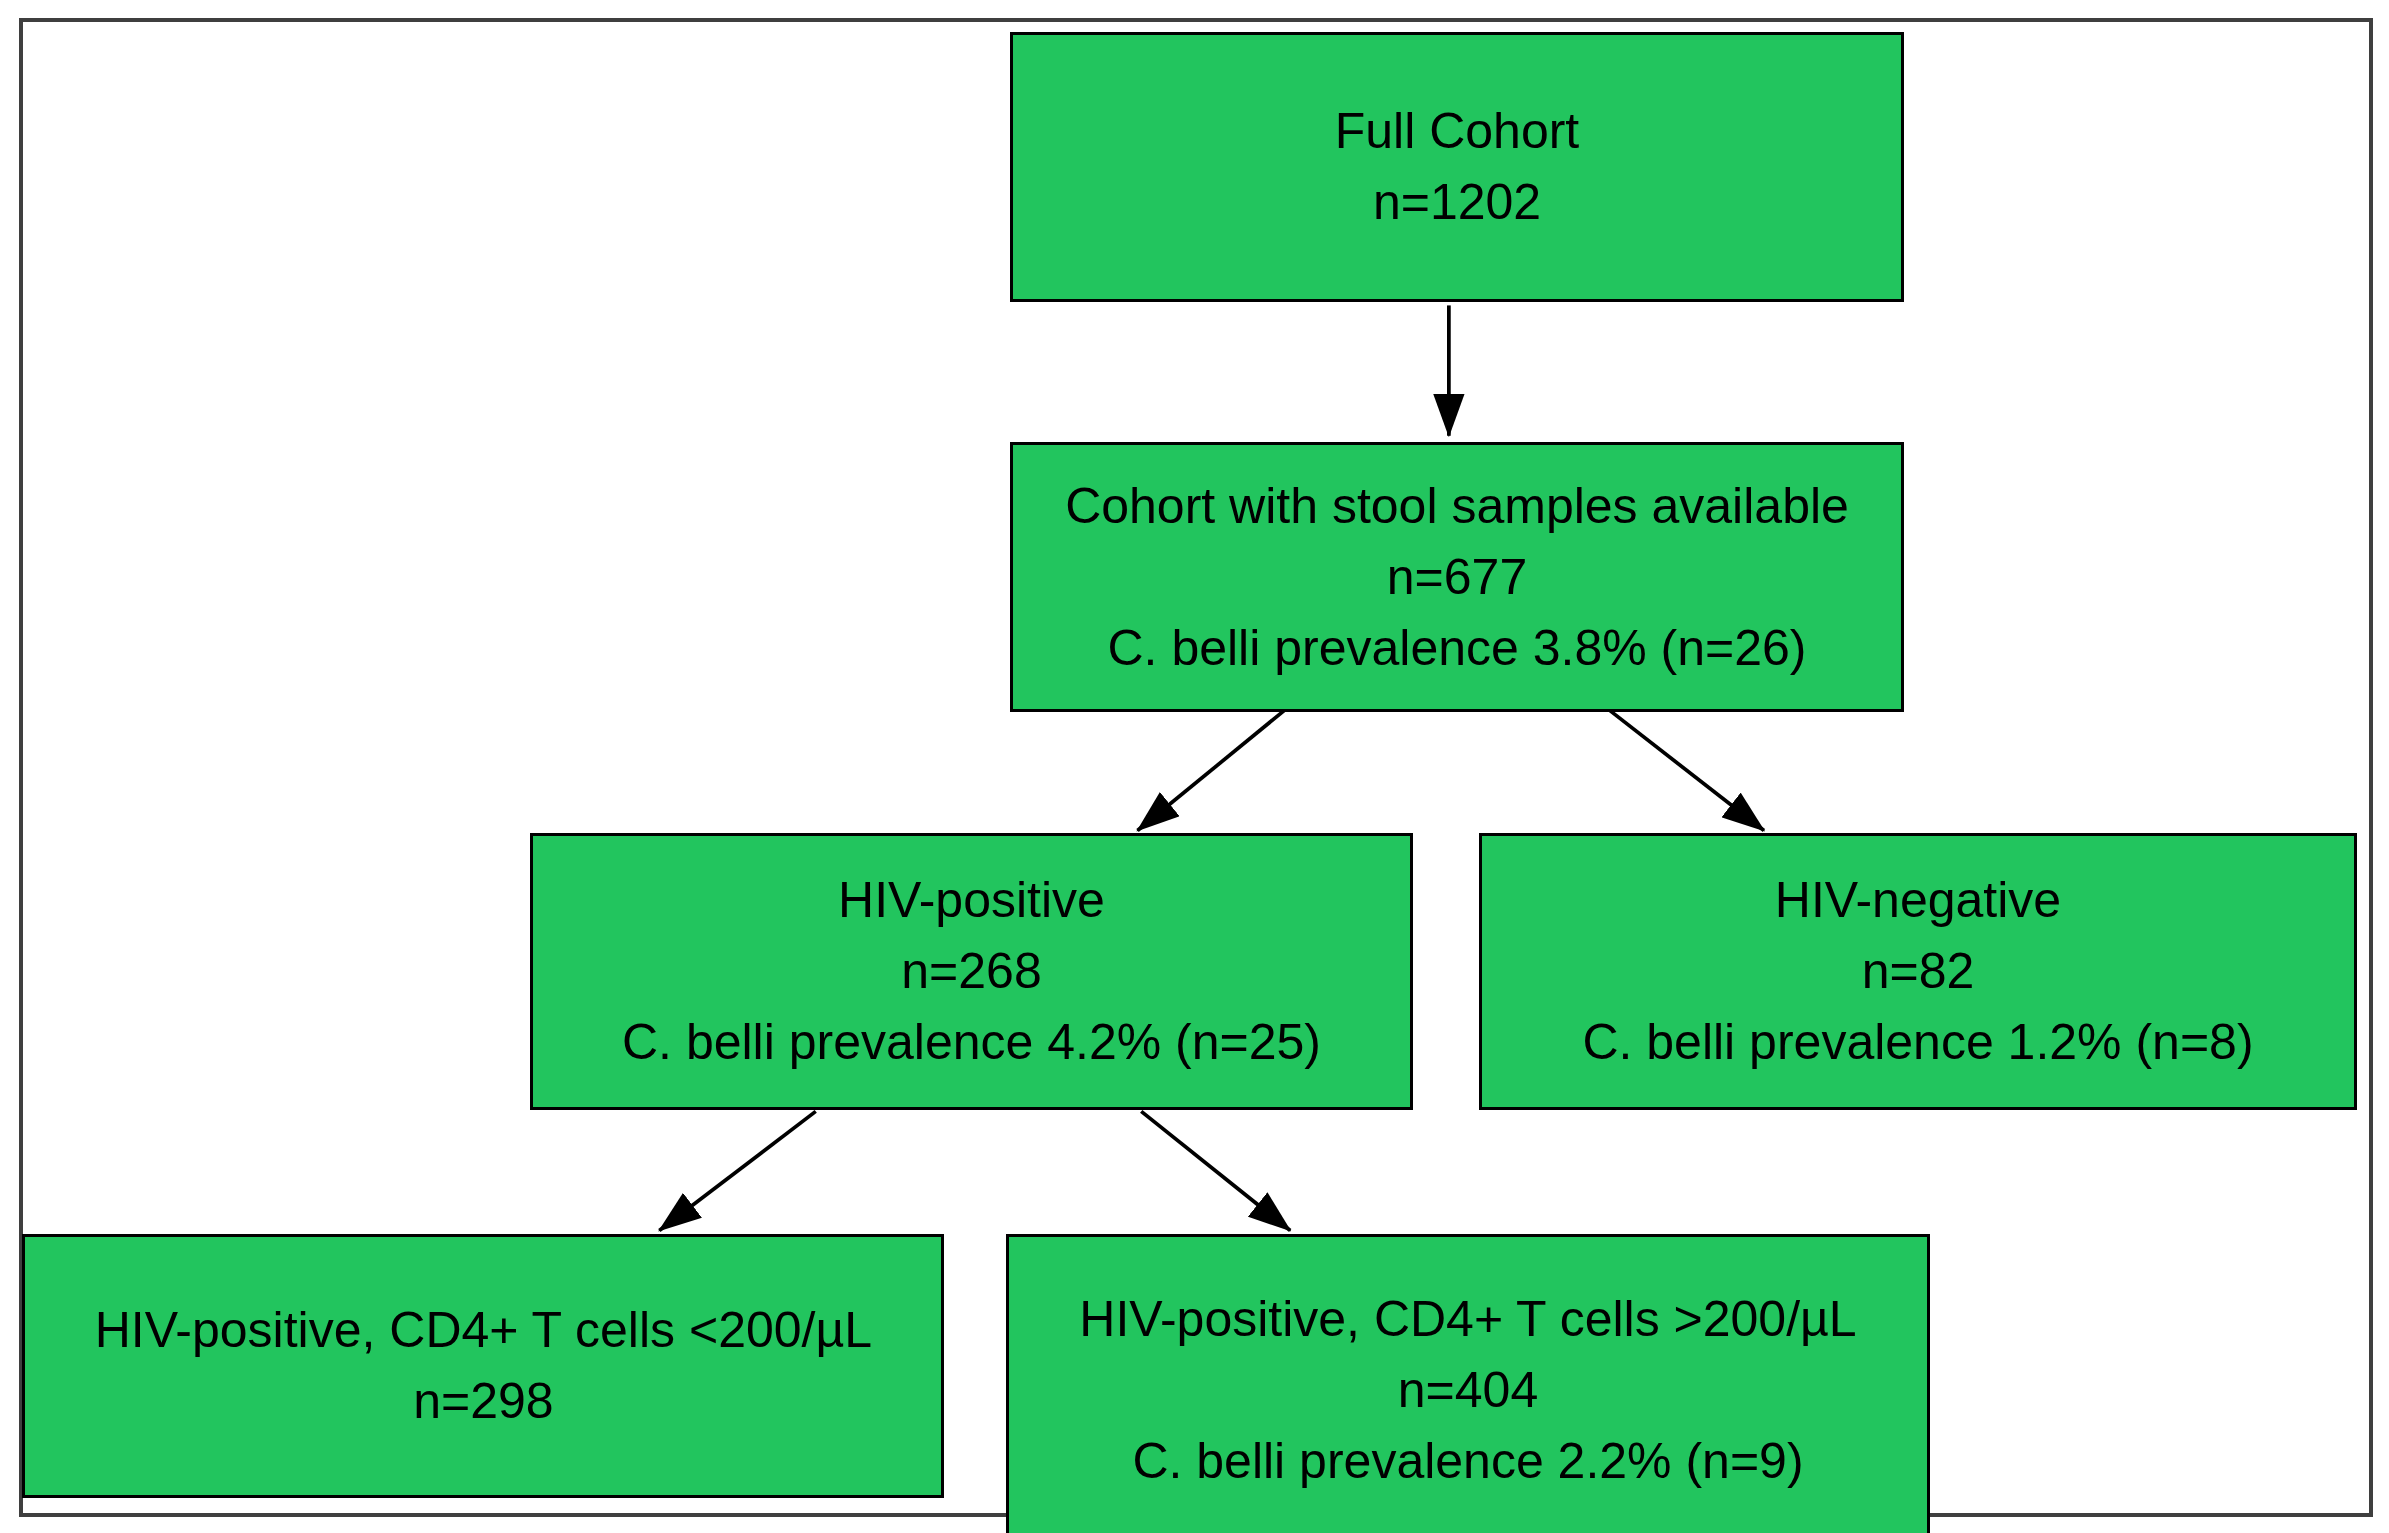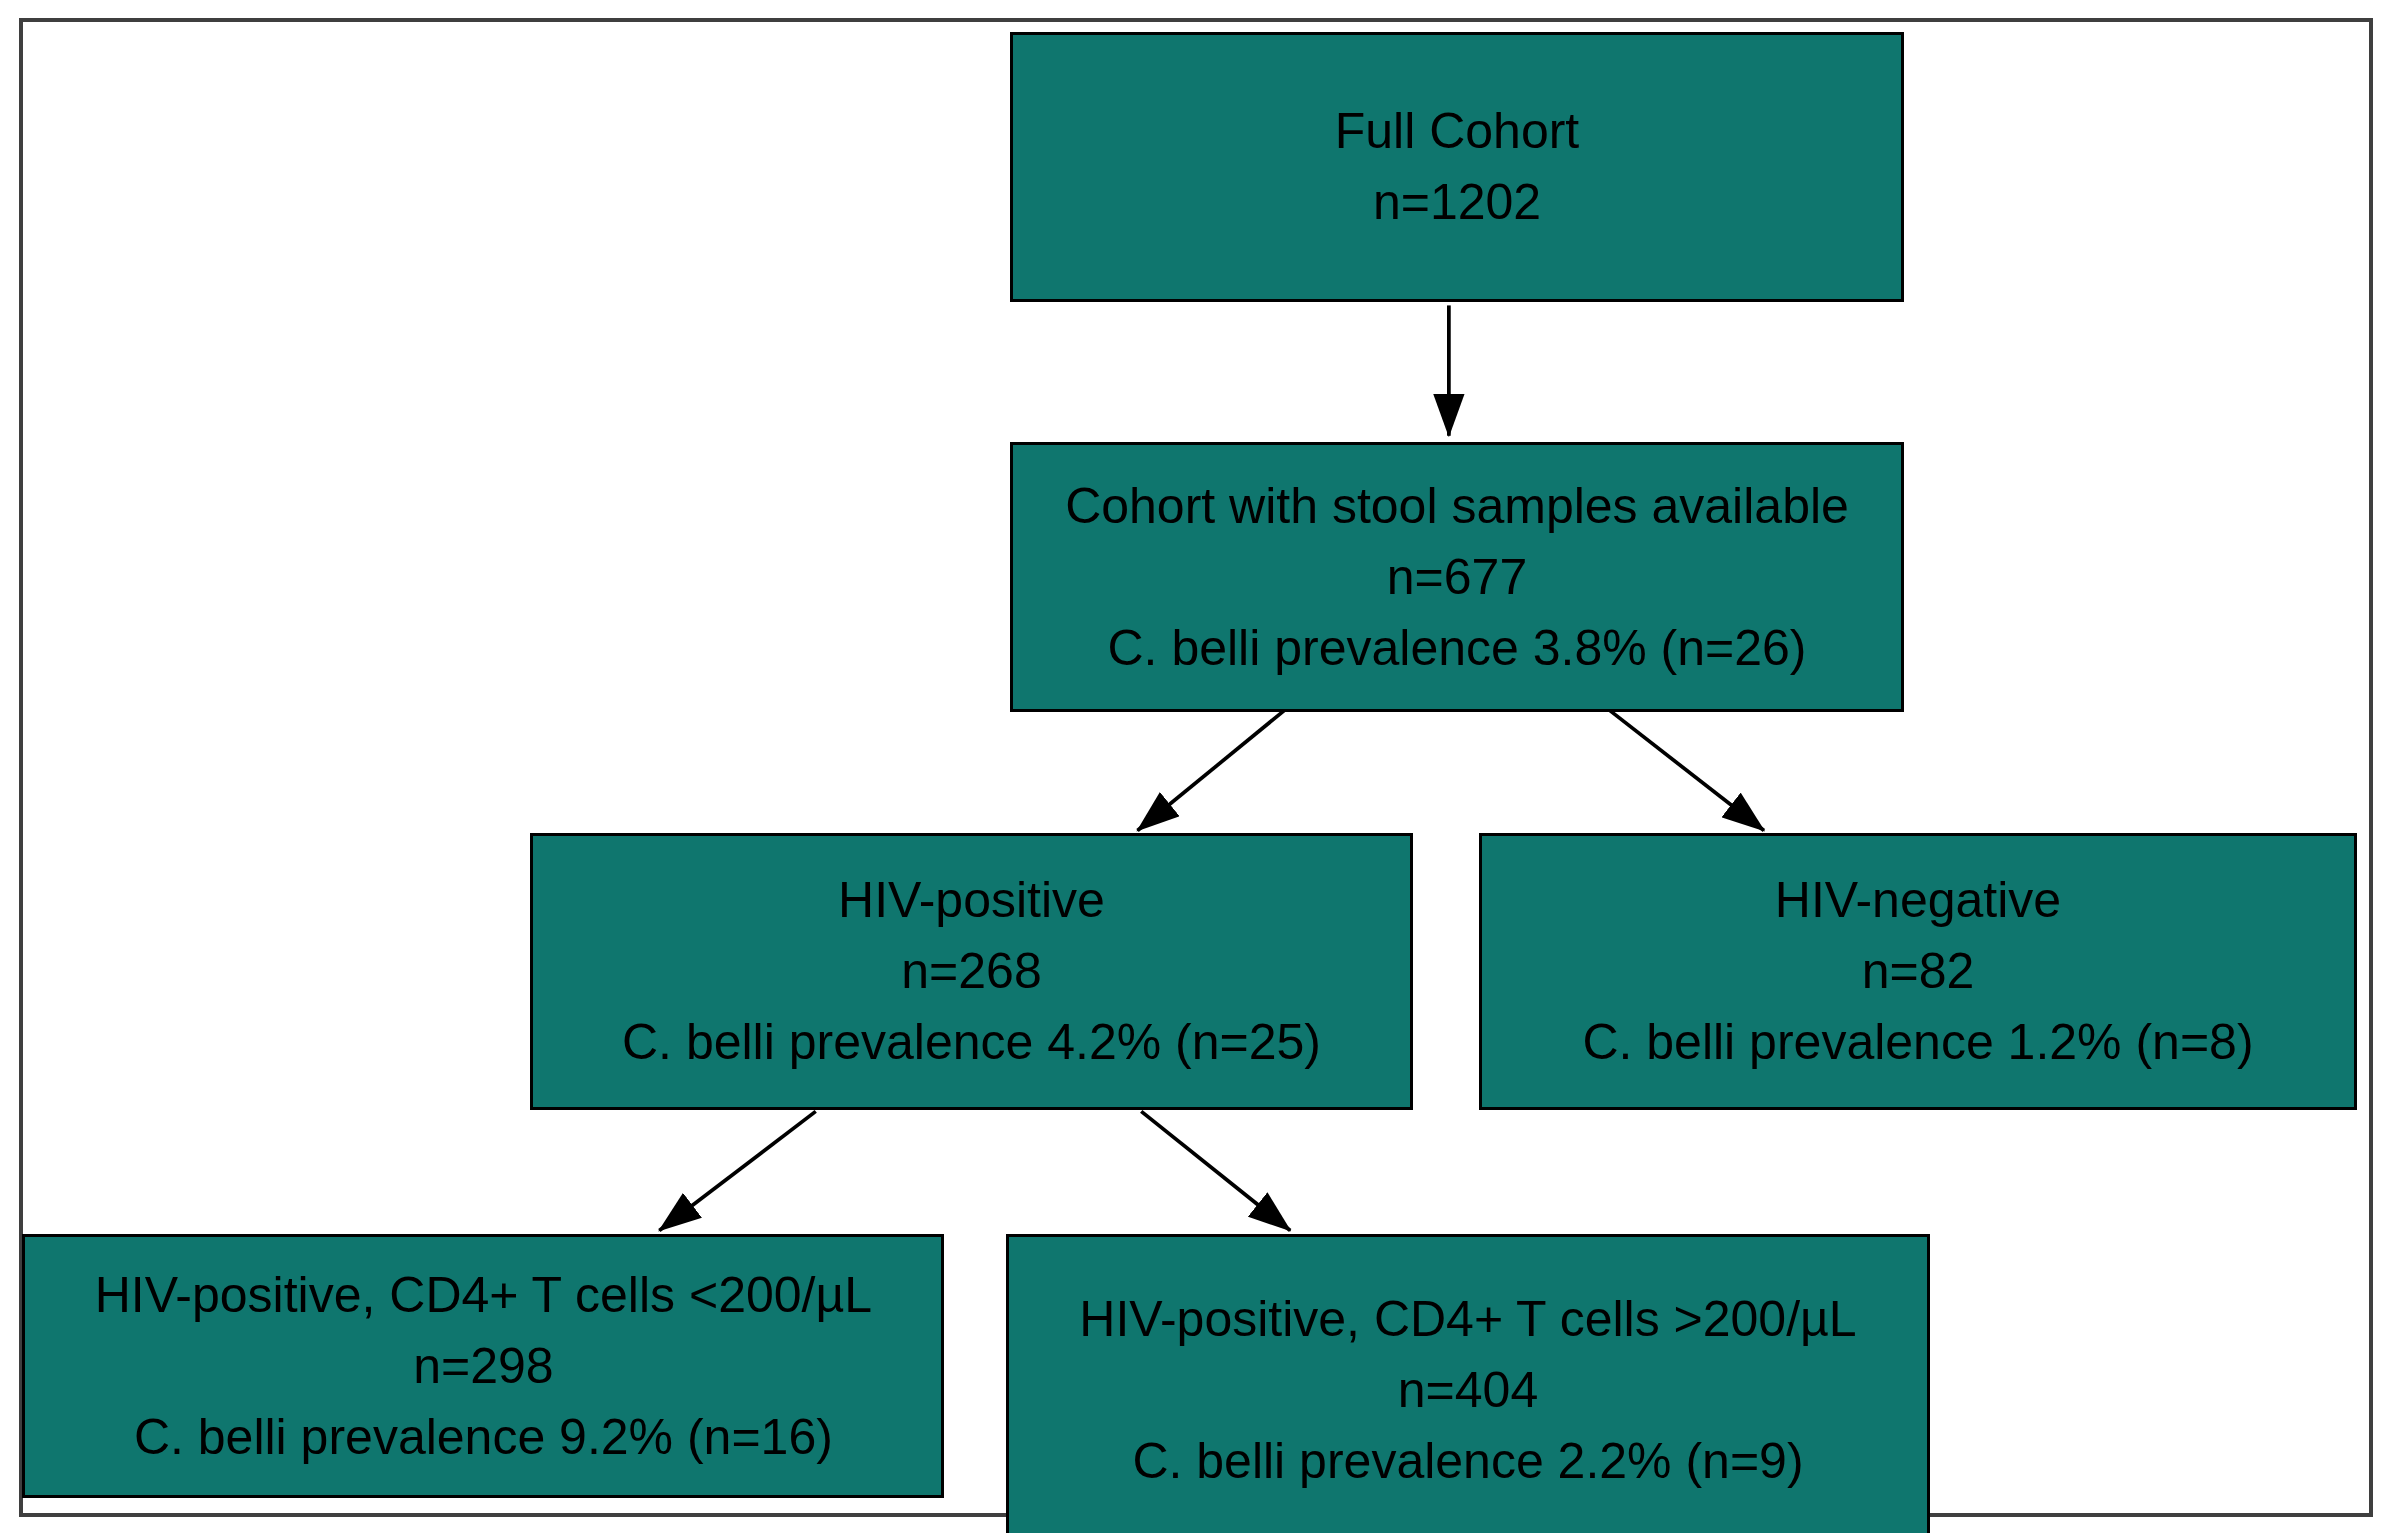--- a/index.html
+++ b/index.html
@@ -20,21 +20,21 @@
     top: 18px;
     width: 2354px;
     height: 1499px;
     border: 4.5px solid #3f3f3f;
     box-sizing: border-box;
     background: #ffffff;
   }
   .node {
     position: absolute;
     box-sizing: border-box;
-    background: #0f766e;
+    background: #22c55e;
     border: 3.7px solid #000000;
     display: flex;
     flex-direction: column;
     align-items: center;
     justify-content: center;
     text-align: center;
     font-size: 50px;
     line-height: 71px;
     z-index: 2;
   }
@@ -94,21 +94,20 @@
 
 <div class="node" id="node-hiv-negative">
   <span class="node-line">HIV-negative</span>
   <span class="node-line">n=82</span>
   <span class="node-line">C. belli prevalence 1.2% (n=8)</span>
 </div>
 
 <div class="node" id="node-cd4-below-200">
   <span class="node-line">HIV-positive, CD4+ T cells &lt;200/µL</span>
   <span class="node-line">n=298</span>
-  <span class="node-line">C. belli prevalence 9.2% (n=16)</span>
 </div>
 
 <div class="node" id="node-cd4-above-200">
   <span class="node-line">HIV-positive, CD4+ T cells &gt;200/µL</span>
   <span class="node-line">n=404</span>
   <span class="node-line">C. belli prevalence 2.2% (n=9)</span>
 </div>
 
 
 </body></html>

